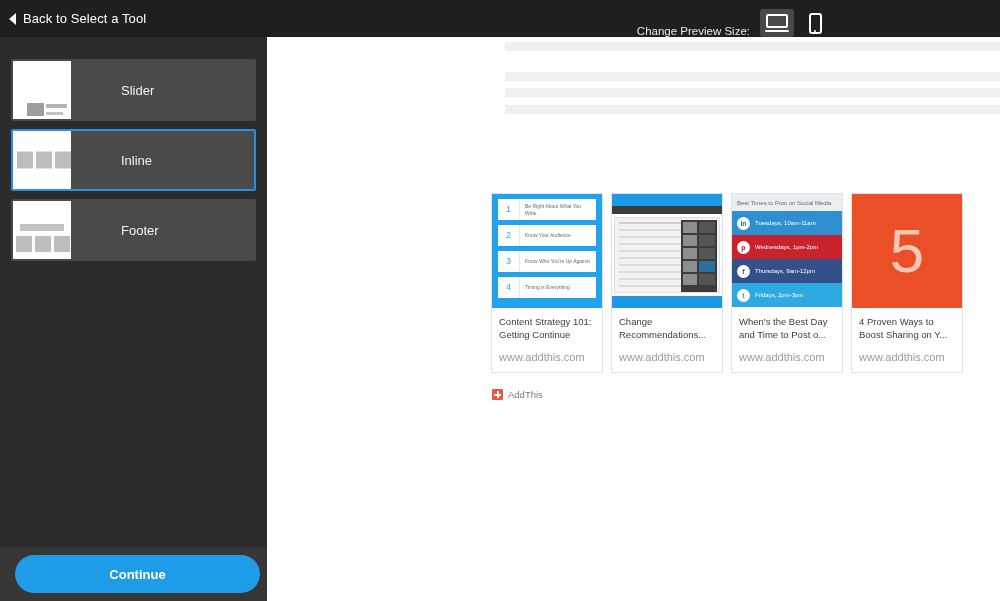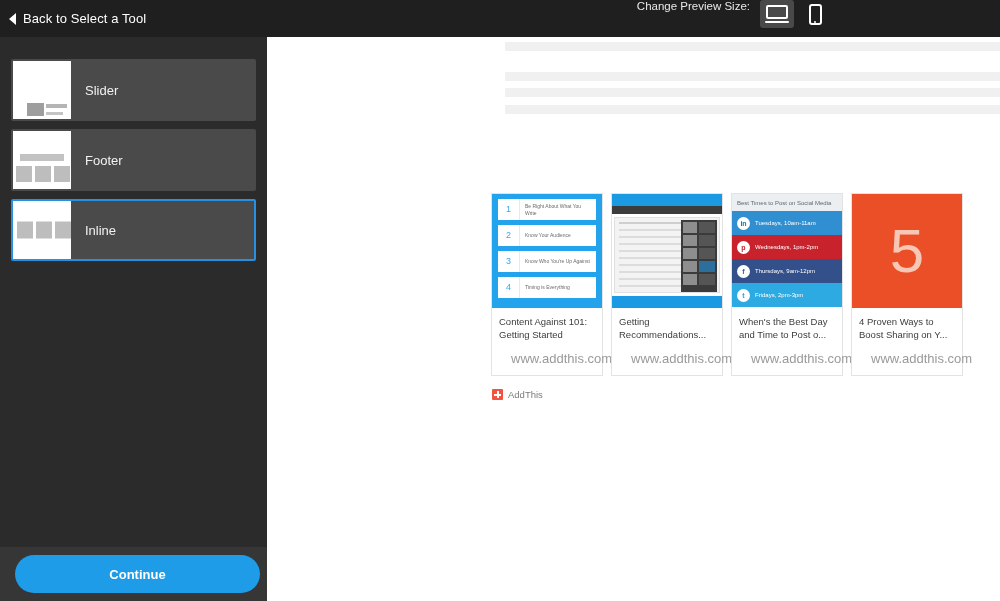--- a/index.html
+++ b/index.html
@@ -27,21 +27,21 @@
   .back-arrow {
     width: 0; height: 0;
     border-top: 6px solid transparent;
     border-bottom: 6px solid transparent;
     border-right: 7px solid #ffffff;
   }
   .back-label { font-size: 13px; font-weight: normal; letter-spacing: .1px; }
 
   .preview-size-group {
     position: absolute; right: 168px; top: 0; height: 37px;
-    display: flex; align-items: flex-start; gap: 10px;
+    display: flex; align-items: flex-end; gap: 10px;
   }
   .preview-size-label { color: #e8e8e8; font-size: 11.5px; }
   .size-btns { display: flex; align-items: center; gap: 4px; }
   .size-btn {
     width: 34px; height: 28px; border-radius: 3px;
     display: flex; align-items: center; justify-content: center;
     cursor: pointer;
   }
   .size-btn.active { background: #494949; }
   .icon-desktop { width: 24px; height: 18px; position: relative; }
@@ -81,20 +81,21 @@
   .tool-list { margin-top: 22px; padding: 0 11px; }
   .tool-card {
     position: relative;
     display: flex; align-items: stretch;
     height: 62px;
     margin-bottom: 8px;
     background: #4a4a4a;
     border: 2px solid transparent;
     border-radius: 2px;
     cursor: pointer;
+    gap: 36px;
   }
   .tool-card.selected { border-color: #2790e0; }
   .thumb {
     width: 58px; min-width: 58px;
     background: #ffffff;
     position: relative;
     overflow: hidden;
   }
   .tool-label {
     display: flex; align-items: center;
@@ -179,21 +180,21 @@
     background: #ffffff;
     border: 1px solid #e3e3e3;
     cursor: pointer;
   }
   .rec-thumb { width: 110px; height: 114px; position: relative; overflow: hidden; }
   .rec-text { padding: 8px 7px 9px 7px; }
   .rec-title {
     font-size: 9.5px; line-height: 12.5px; color: #3d3d3d;
     height: 26px; overflow: hidden;
   }
-  .rec-url { margin-top: 9px; font-size: 13px; color: #9a9a9a; margin-left: 12px; }
+  .rec-url { margin-top: 9px; font-size: 11px; color: #9a9a9a; }
 
   
   .t1 { background: #22a3ec; padding: 5px 6px 0 6px; }
   .t1 .row {
     display: flex; align-items: center;
     background: #ffffff; height: 21px; margin-bottom: 5px;
   }
   .t1 .num {
     width: 22px; min-width: 22px; text-align: center;
     font-size: 9px; color: #38a8ec;
@@ -289,41 +290,41 @@
 
       <div class="tool-card">
         <div class="thumb th-slider">
           <span class="sq"></span>
             <span class="ln1"></span>
             <span class="ln2"></span>
         </div>
         <div class="tool-label">Slider</div>
       </div>
 
+      <div class="tool-card selected">
+        <div class="thumb th-inline">
+          <span class="boxes">
+              <i></i>
+              <i></i>
+              <i></i>
+            </span>
+        </div>
+        <div class="tool-label">Inline</div>
+      </div>
+
       <div class="tool-card">
         <div class="thumb th-footer">
           <span class="bar"></span>
           <span class="boxes">
               <i></i>
               <i></i>
               <i></i>
             </span>
         </div>
         <div class="tool-label">Footer</div>
-      </div>
-
-      <div class="tool-card selected">
-        <div class="thumb th-inline">
-          <span class="boxes">
-              <i></i>
-              <i></i>
-              <i></i>
-            </span>
-        </div>
-        <div class="tool-label">Inline</div>
       </div>
 
     </div>
 
     <div class="sidebar-footer">
       <button class="continue-btn">Continue</button>
     </div>
   </div>
 
   <div class="preview">
@@ -351,21 +352,21 @@
           <div class="row">
             <div class="num">3</div>
             <div class="txt">Know Who You're Up Against</div>
           </div>
           <div class="row">
             <div class="num">4</div>
             <div class="txt">Timing is Everything</div>
           </div>
         </div>
         <div class="rec-text">
-          <div class="rec-title">Content Against 101: Getting Started</div>
+          <div class="rec-title">Content Strategy 101: Getting Continue</div>
           <div class="rec-url">www.addthis.com</div>
         </div>
       </div>
 
       <div class="rec-card">
         <div class="rec-thumb t2">
           <span class="topblue"></span>
           <span class="darkbar"></span>
           <span class="body">
             <span class="lines">
@@ -400,21 +401,21 @@
                 </span>
               <span class="it">
                   <span class="ph"></span>
                   <span class="tx"></span>
                 </span>
             </span>
           </span>
           <span class="botblue"></span>
         </div>
         <div class="rec-text">
-          <div class="rec-title">Getting Recommendations...</div>
+          <div class="rec-title">Change Recommendations...</div>
           <div class="rec-url">www.addthis.com</div>
         </div>
       </div>
 
       <div class="rec-card">
         <div class="rec-thumb t3">
           <div class="hdr">Best Times to Post on Social Media</div>
           <div class="row" id="t3r0" style="background: rgb(47, 143, 208);">
             <span class="ic" style="color: rgb(14, 118, 168);">in</span>
             <span class="lbl">Tuesdays, 10am-11am</span>

